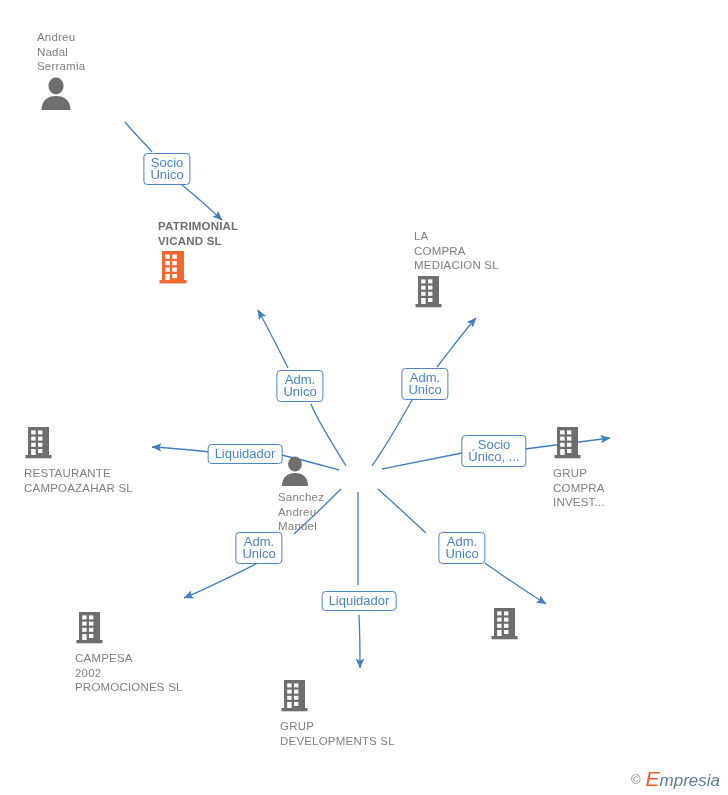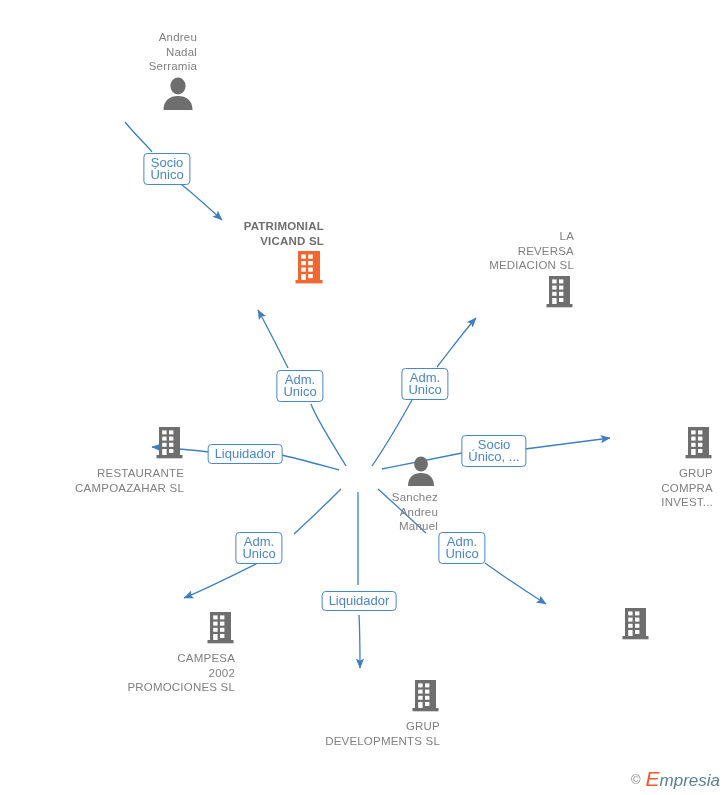--- a/index.html
+++ b/index.html
@@ -19,21 +19,21 @@
   }
   #edges {
     position: absolute;
     left: 0;
     top: 0;
     width: 728px;
     height: 795px;
   }
   .node {
     position: absolute;
-    text-align: right;
+    text-align: left;
     width: 160px;
     margin-left: -80px;
   }
   .node-label {
     font-size: 11.5px;
     line-height: 14.5px;
     color: #808080;
     letter-spacing: 0.2px;
     white-space: pre-line;
   }
@@ -131,21 +131,21 @@
 Nadal
 Serramia</div>
     <span class="node-icon">
       <svg width="38" height="34" viewBox="0 0 38 34">
         <ellipse cx="19" cy="10" rx="7.6" ry="8.4" fill="#6e6e6e"></ellipse>
         <path d="M4.5,34 C4.5,24.5 10.5,20 19,20 C27.5,20 33.5,24.5 33.5,34 Z" fill="#6e6e6e"></path>
       </svg>
     </span>
   </div>
 
-  <div class="node above" style="left:244px; top:219px;">
+  <div class="node above" style="left:238px; top:219px;">
     <div class="node-label focus">PATRIMONIAL
 VICAND SL</div>
     <span class="node-icon">
       <svg width="30" height="34" viewBox="0 0 30 34">
         <rect x="4" y="1" width="22" height="29" fill="#f2672f"></rect>
         <rect x="1.5" y="30" width="27" height="3.4" fill="#f2672f"></rect>
         <rect x="7.2" y="4.5" width="4.6" height="4.2" fill="#ffffff"></rect>
         <rect x="14.2" y="4.5" width="4.6" height="4.2" fill="#ffffff"></rect>
         <rect x="7.2" y="11" width="4.6" height="4.2" fill="#ffffff"></rect>
         <rect x="14.2" y="11" width="4.6" height="4.2" fill="#ffffff"></rect>
@@ -164,21 +164,21 @@
         <path d="M4,31 C4,22.2 9.4,18 17,18 C24.6,18 30,22.2 30,31 Z" fill="#6e6e6e"></path>
       </svg>
     </span>
     <div class="node-label">Sanchez
 Andreu
 Manuel</div>
   </div>
 
   <div class="node above" style="left:494px; top:229px;">
     <div class="node-label">LA
-REVERSA
+COMPRA
 MEDIACION SL</div>
     <span class="node-icon">
       <svg width="29" height="33" viewBox="0 0 29 33">
         <rect x="4" y="1" width="21" height="28" fill="#6e6e6e"></rect>
         <rect x="1.5" y="29" width="26" height="3.3" fill="#6e6e6e"></rect>
         <rect x="7.2" y="4.4" width="4.4" height="4" fill="#ffffff"></rect>
         <rect x="14" y="4.4" width="4.4" height="4" fill="#ffffff"></rect>
         <rect x="7.2" y="10.6" width="4.4" height="4" fill="#ffffff"></rect>
         <rect x="14" y="10.6" width="4.4" height="4" fill="#ffffff"></rect>
         <rect x="7.2" y="16.8" width="4.4" height="4" fill="#ffffff"></rect>

